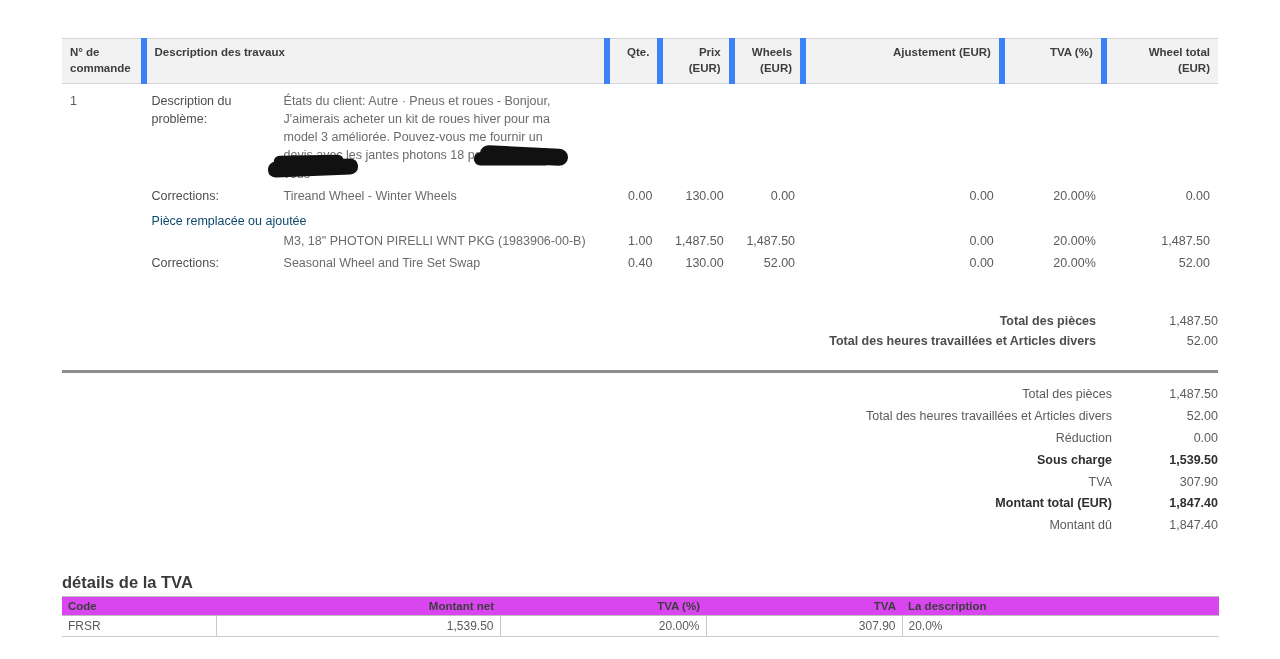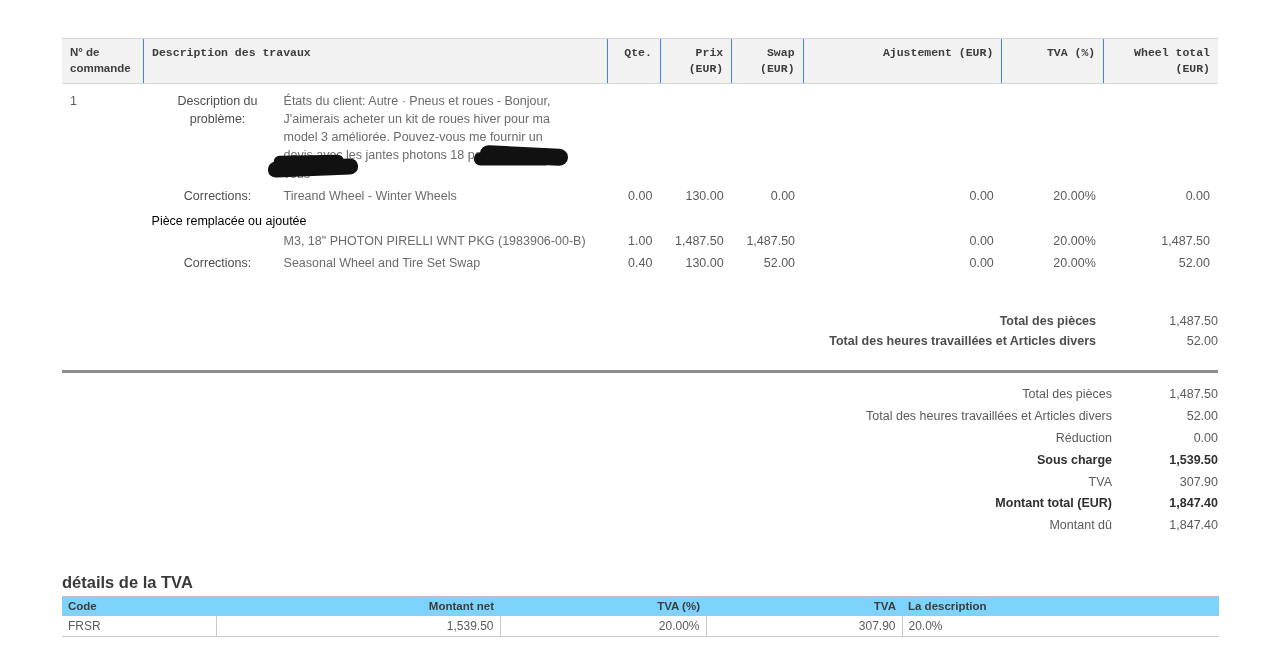--- a/index.html
+++ b/index.html
@@ -49,55 +49,53 @@
   .col-num     { width: 80px; }
   .col-desc    { width: 455px; }
   .col-qte     { width: 52px; }
   .col-prix    { width: 70px; }
   .col-total   { width: 70px; }
   .col-adj     { width: 195px; }
   .col-tva     { width: 100px; }
   .col-sous    { width: 112px; }
 
   .hdr-sep {
-    border-left: 1px solid #3b82f6;
-    font-family: Liberation Mono, monospace;
+    border-left: 6px solid #3b82f6;
   }
 
   .body-cell {
     font-size: 12.5px;
     color: #5b5b5b;
     padding: 2px 8px;
     vertical-align: top;
     line-height: 1.45;
   }
   .body-cell.right { text-align: right; }
   .row-first td { padding-top: 8px; }
 
   .desc-block {
     display: flex;
   }
   .desc-block .dlabel {
     width: 132px;
     flex: 0 0 132px;
     color: #4d4d4d;
-    text-align: center;
   }
   .desc-block .dtext {
     flex: 1 1 auto;
     color: #6b6b6b;
     max-width: 290px;
   }
   .strong-label {
     font-weight: normal;
     color: #4d4d4d;
   }
   .subhead {
     font-size: 12.5px;
-    color: #000000;
+    color: #0c4a6e;
     padding: 7px 8px 2px 8px;
     margin-top: 12px;
   }
 
   
   .redaction {
     position: absolute;
     background: #111111;
   }
   #redact-1 {
@@ -206,21 +204,21 @@
   .tva-table {
     position: absolute;
     left: 62px;
     top: 596px;
     width: 1157px;
     border-collapse: collapse;
     table-layout: fixed;
     font-size: 12px;
   }
   .tva-table th {
-    background: #7dd3fc;
+    background: #d946ef;
     border-top: 1px solid #bdbdbd;
     border-bottom: 1px solid #bdbdbd;
     font-weight: bold;
     color: #3d3d3d;
     padding: 3px 6px;
     font-size: 11.5px;
   }
   .tva-table th.l, .tva-table td.l { text-align: left; }
   .tva-table th.r, .tva-table td.r { text-align: right; }
   .tva-table td {
@@ -258,21 +256,21 @@
         <col class="col-adj">
         <col class="col-tva">
         <col class="col-sous">
     </colgroup>
     <thead>
       <tr>
         <th class="left">N° de commande</th>
         <th class="left hdr-sep">Description des travaux</th>
         <th class="right hdr-sep">Qte.</th>
         <th class="right hdr-sep">Prix (EUR)</th>
-        <th class="right hdr-sep">Swap (EUR)</th>
+        <th class="right hdr-sep">Wheels (EUR)</th>
         <th class="right hdr-sep">Ajustement (EUR)</th>
         <th class="right hdr-sep">TVA (%)</th>
         <th class="right hdr-sep">Wheel total (EUR)</th>
       </tr>
     </thead>
     <tbody>
 
       <tr class="row-first">
         <td class="body-cell">1</td>
         <td class="body-cell" colspan="7">

